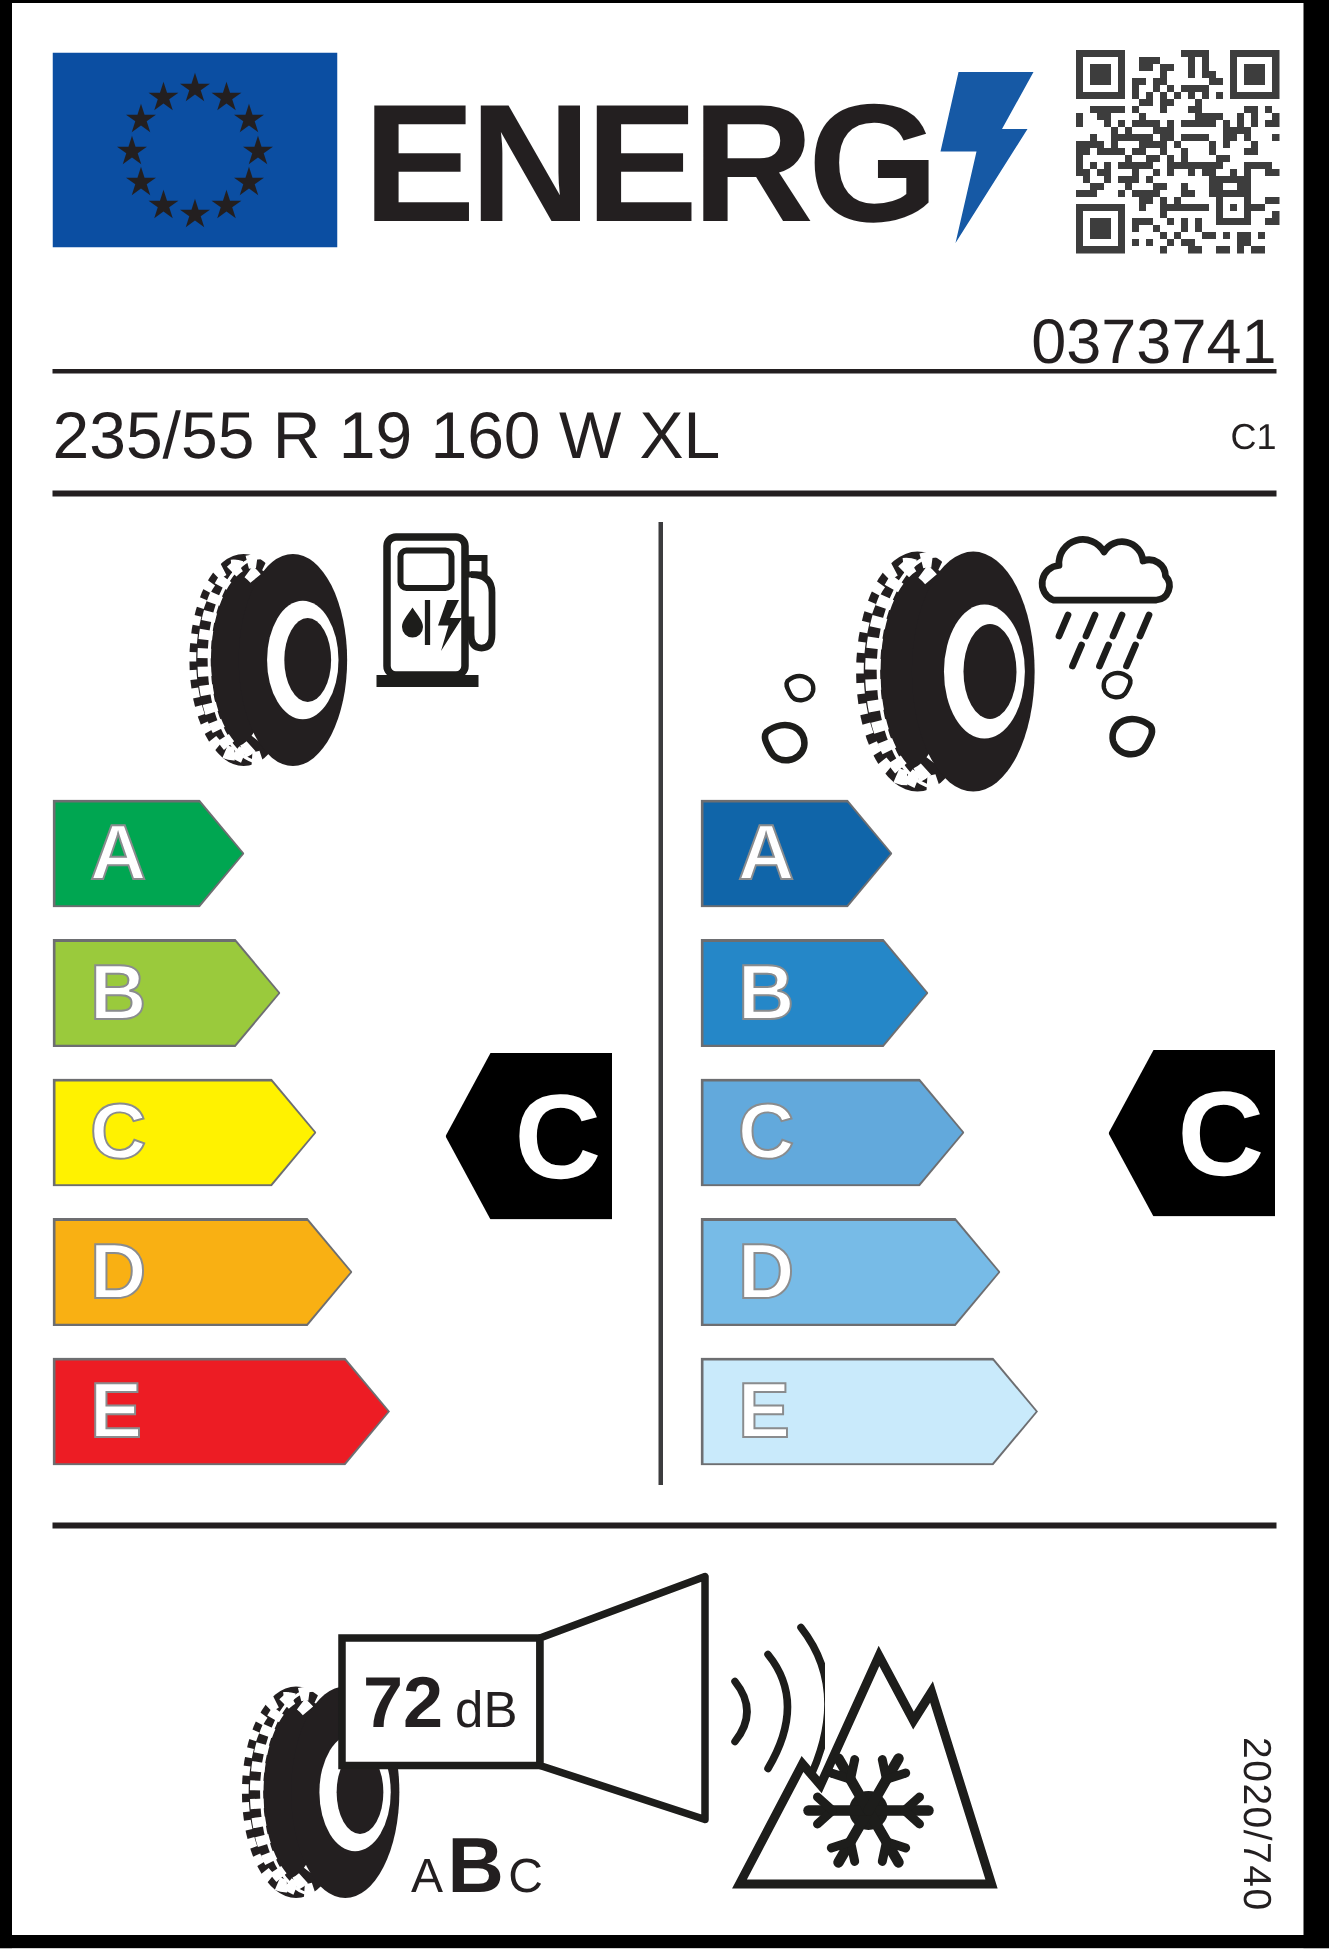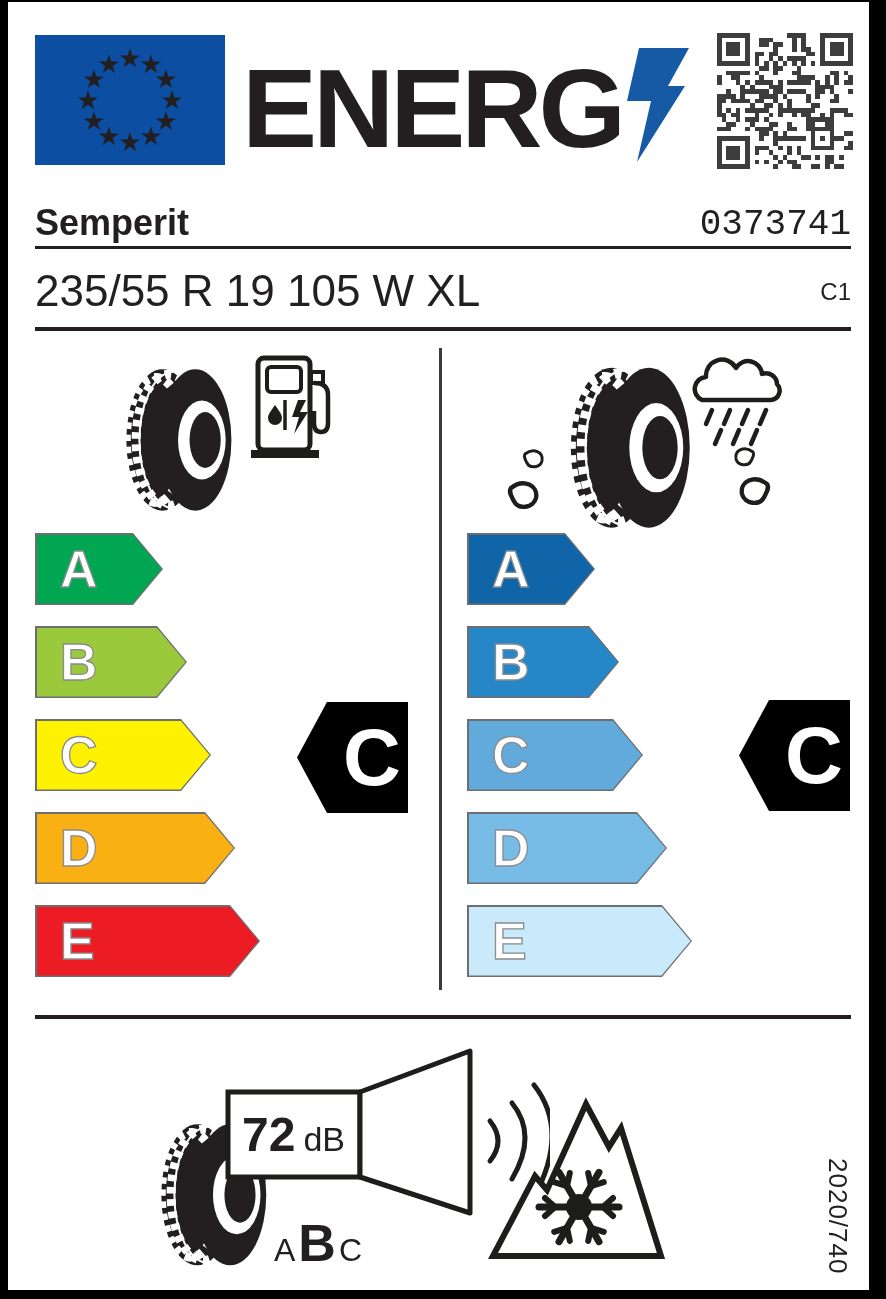--- a/index.html
+++ b/index.html
@@ -6,21 +6,21 @@
   #label{position:relative;width:886px;height:1299px;background:#fff;overflow:hidden;
          font-family:"Liberation Sans",sans-serif;color:#231f20;margin:0 auto;}
   .abs{position:absolute;}
   .border-strip{position:absolute;background:#000;}
   .b-top{left:0;top:0;width:886px;height:2px;}
   .b-left{left:0;top:0;width:8px;height:1299px;}
   .b-right{right:0;top:0;width:17px;height:1299px;}
   .b-bottom{left:0;bottom:0;width:886px;height:9px;}
   .rule{position:absolute;left:35px;width:816px;background:#231f20;}
   .brand{left:35px;top:202px;font-size:36px;font-weight:bold;}
-  .article{right:35px;top:204px;font-size:36px;font-family:Liberation Mono, monospace;}
+  .article{right:35px;top:204px;font-size:42px;}
   .tire-size{left:35px;top:266px;font-size:44px;}
   .tire-class{right:35px;top:278px;font-size:24px;}
   .vdivider{position:absolute;left:439px;top:348px;width:3px;height:642px;background:#3c3c3e;}
   .arrow{position:absolute;height:72px;background:#6d6e71;
          clip-path:polygon(0 0, calc(100% - 30px) 0, 100% 50%, calc(100% - 30px) 100%, 0 100%);}
   .arrow-fill{position:absolute;inset:1.5px;
          clip-path:polygon(0 0, calc(100% - 29px) 0, 100% 50%, calc(100% - 29px) 100%, 0 100%);}
   .arrow-letter{position:absolute;left:25px;top:0;height:72px;display:flex;align-items:center;
          font-size:52px;font-weight:bold;color:#fff;-webkit-text-stroke:1.3px #8a8c8e;}
   .rating-badge{position:absolute;width:111px;height:111px;background:#000;
@@ -353,25 +353,24 @@
         <rect x="16" y="28" width="1" height="1"></rect>
         <rect x="17" y="28" width="1" height="1"></rect>
         <rect x="20" y="28" width="1" height="1"></rect>
         <rect x="21" y="28" width="1" height="1"></rect>
         <rect x="23" y="28" width="1" height="1"></rect>
         <rect x="25" y="28" width="1" height="1"></rect>
         <rect x="26" y="28" width="1" height="1"></rect>
       </g>
   </svg>
 
-  <div class="abs brand">Semperit</div>
   <div class="abs article">0373741</div>
   <div class="rule" style="top:246px;height:3px"></div>
 
-  <div class="abs tire-size">235/55 R 19 105 W XL</div>
+  <div class="abs tire-size">235/55 R 19 160 W XL</div>
   <div class="abs tire-class">C1</div>
   <div class="rule" style="top:327px;height:4px"></div>
 
   <div class="vdivider"></div>
 
   <svg class="abs" style="left:123px;top:366px" width="115" height="148" viewBox="0 0 140 180">
       <use href="#tire"></use>
     </svg>
 
   <svg class="abs" style="left:248px;top:350px" width="95" height="125" viewBox="0 0 95 125">

